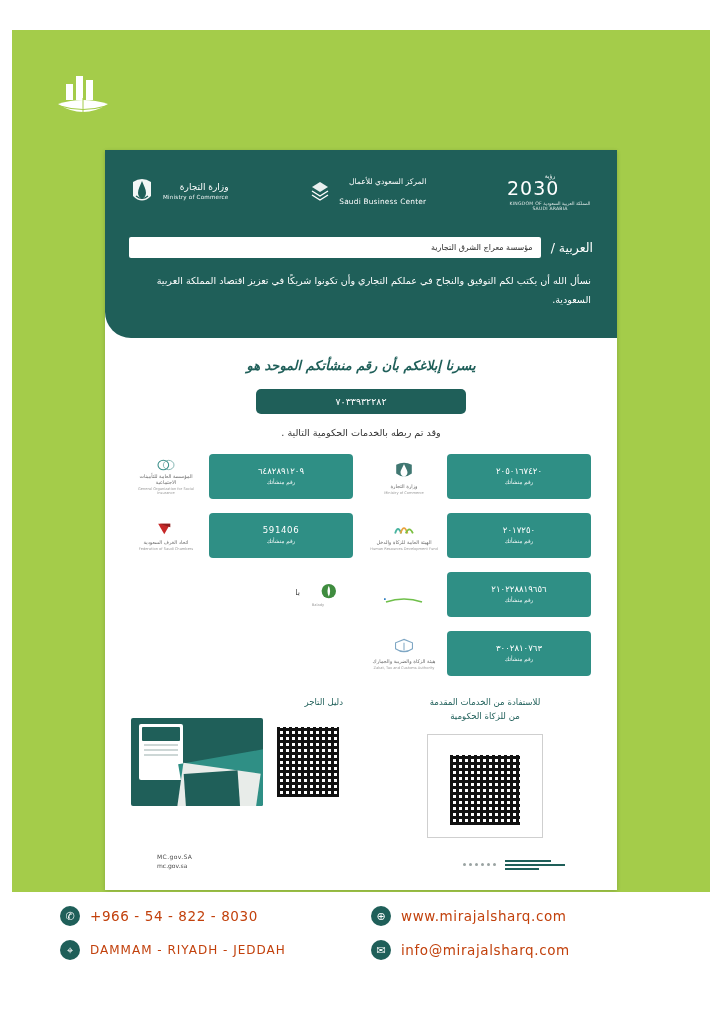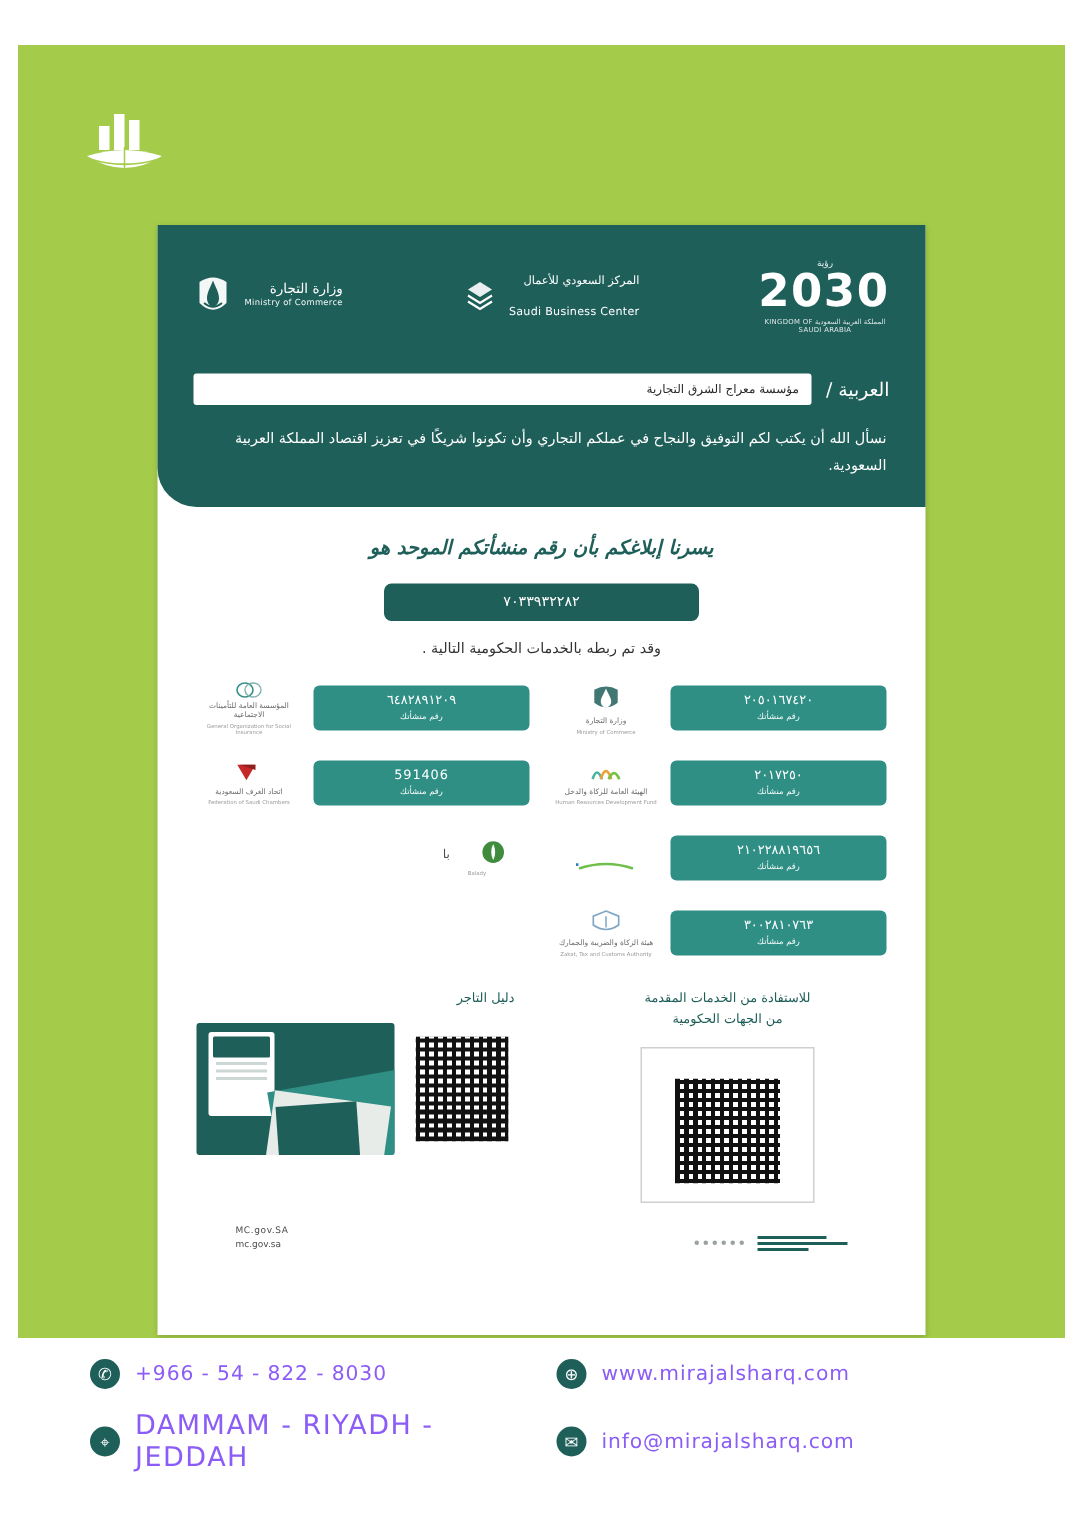--- a/index.html
+++ b/index.html
@@ -45,21 +45,21 @@
     height: 188px;
     padding: 0;
     border-bottom-left-radius: 26px;
   }
   .hdr-logos {
     display: flex; align-items: center; justify-content: space-between;
     padding: 22px 24px 0 24px;
   }
   .vision-logo { width: 86px; color: #ffffff; }
   .vision-top { font-size: 6px; letter-spacing: .3px; text-align: center; opacity: .9; }
-  .vision-num { font-size: 30px; font-weight: bold; letter-spacing: 1px; text-align: center; line-height: 1.05; }
+  .vision-num { font-size: 19px; font-weight: normal; letter-spacing: 1px; text-align: left; line-height: 1.05; }
   .vision-sub { font-size: 4.6px; text-align: center; letter-spacing: .2px; opacity: .85; margin-top: 2px; }
 
   .sbc { display: flex; align-items: center; gap: 8px; color: #fff; }
   .sbc-txt { line-height: 1.25; }
   .sbc-ar { font-size: 7.6px; }
   .sbc-en { font-size: 7.4px; letter-spacing: .2px; margin-top: 11px; }
   .sbc-mark { width: 22px; height: 22px; }
 
   .moc { display: flex; align-items: center; gap: 8px; color: #fff; }
   .moc-txt { text-align: right; line-height: 1.3; }
@@ -116,21 +116,21 @@
 
   
   .services {
     margin-top: 16px;
     display: grid;
     grid-template-columns: 1fr 1fr;
     gap: 14px 16px;
   }
   .svc { display: flex; align-items: center; gap: 8px; direction: rtl; }
   .svc-pill {
-    flex: 1; height: 30px;
+    flex: 1; height: 45px;
     background: #2f8f85;
     border-radius: 4px;
     color: #ffffff;
     display: flex; flex-direction: column; align-items: center; justify-content: center;
     line-height: 1.15;
   }
   .svc-num { font-size: 8.6px; letter-spacing: .6px; }
   .svc-cap { font-size: 5.6px; opacity: .95; margin-top: 2px; }
   .svc-logo {
     width: 70px; height: 36px;
@@ -214,22 +214,22 @@
     grid-template-columns: 1fr 1fr;
     row-gap: 14px; column-gap: 20px;
   }
   .contact-item { display: flex; align-items: center; gap: 10px; }
   .cicon {
     width: 20px; height: 20px; border-radius: 50%;
     background: #1f5f59; color: #ffffff;
     display: flex; align-items: center; justify-content: center;
     font-size: 11px; line-height: 1; flex: 0 0 auto;
   }
-  .ctext { font-size: 13.5px; color: #8b5cf6; letter-spacing: .6px; }
-  .ctext.small { font-size: 18px; letter-spacing: 1px; }
+  .ctext { font-size: 13.5px; color: #c2410c; letter-spacing: .6px; }
+  .ctext.small { font-size: 12px; letter-spacing: 1px; }
 </style>
 </head>
 <body>
 
 <div class="page">
 
   <div class="frame-top"></div>
   <div class="frame-bottom"></div>
   <div class="frame-left"></div>
   <div class="frame-right"></div>
@@ -402,21 +402,21 @@
           </div>
         </div>
 
         <div class="svc empty"></div>
       </div>
 
       <div class="qr-area">
 
         <div class="qr-block">
           <div class="qr-title">للاستفادة من الخدمات المقدمة</div>
-          <div class="qr-title">من الجهات الحكومية</div>
+          <div class="qr-title">من للزكاة الحكومية</div>
           <div class="qr-wrap">
             <div class="qr-img"></div>
           </div>
         </div>
 
         <div class="qr-block">
           <div class="qr-title right">دليل التاجر</div>
           <div style="display:flex; align-items:center; gap:10px; margin-top:8px; direction:rtl;">
             <div class="qr-img" style="margin:0;"></div>
             <div class="brochure">

